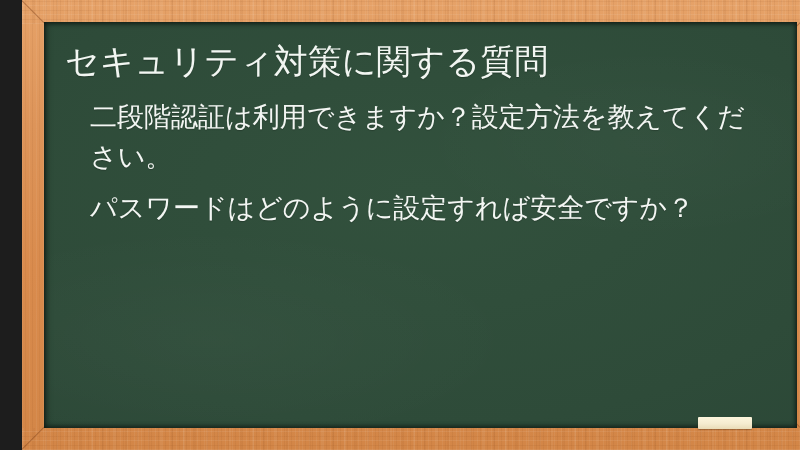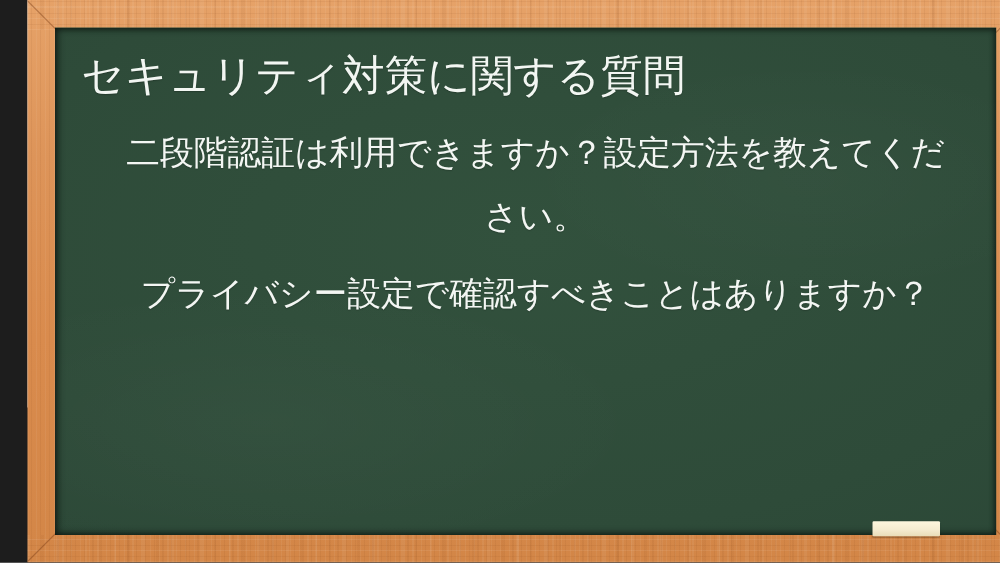--- a/index.html
+++ b/index.html
@@ -121,27 +121,26 @@
     text-shadow:0 1px 1px rgba(0,0,0,0.22);
   }
   .bullets {
     list-style:none;
     margin:14px 0 0 0;
     padding:0;
   }
   .bullet {
     color:#f3f6f3;
     font-size:27px;
-    line-height:51px;
+    line-height:40px;
     font-weight:400;
     margin:0 0 11px 0;
     padding:0 6px 0 36px;
     text-indent:0;
     text-shadow:0 1px 1px rgba(0,0,0,0.20);
-    text-align:center;
   }
 
   
   .chalk {
     position:absolute;
     left:676px; top:417px;
     width:54px; height:12px;
     background:linear-gradient(180deg,#fdf6dd 0%,#f5ecd0 55%,#e9dcb8 100%);
     border-radius:1px;
     box-shadow:0 1px 1px rgba(0,0,0,0.25);
@@ -161,21 +160,21 @@
     <div class="miter miter-br"></div>
   </div>
 
   <div class="board">
     <div class="content">
 
       <div class="title">セキュリティ対策に関する質問</div>
 
       <ul class="bullets">
         <li class="bullet">二段階認証は利用できますか？設定方法を教えてください。</li>
-        <li class="bullet">プライバシー設定で確認すべきことはありますか？</li>
+        <li class="bullet">パスワードはどのように設定すれば安全ですか？</li>
       </ul>
 
     </div>
   </div>
 
   <div class="chalk"></div>
 
 </div>
 
 </body></html>

